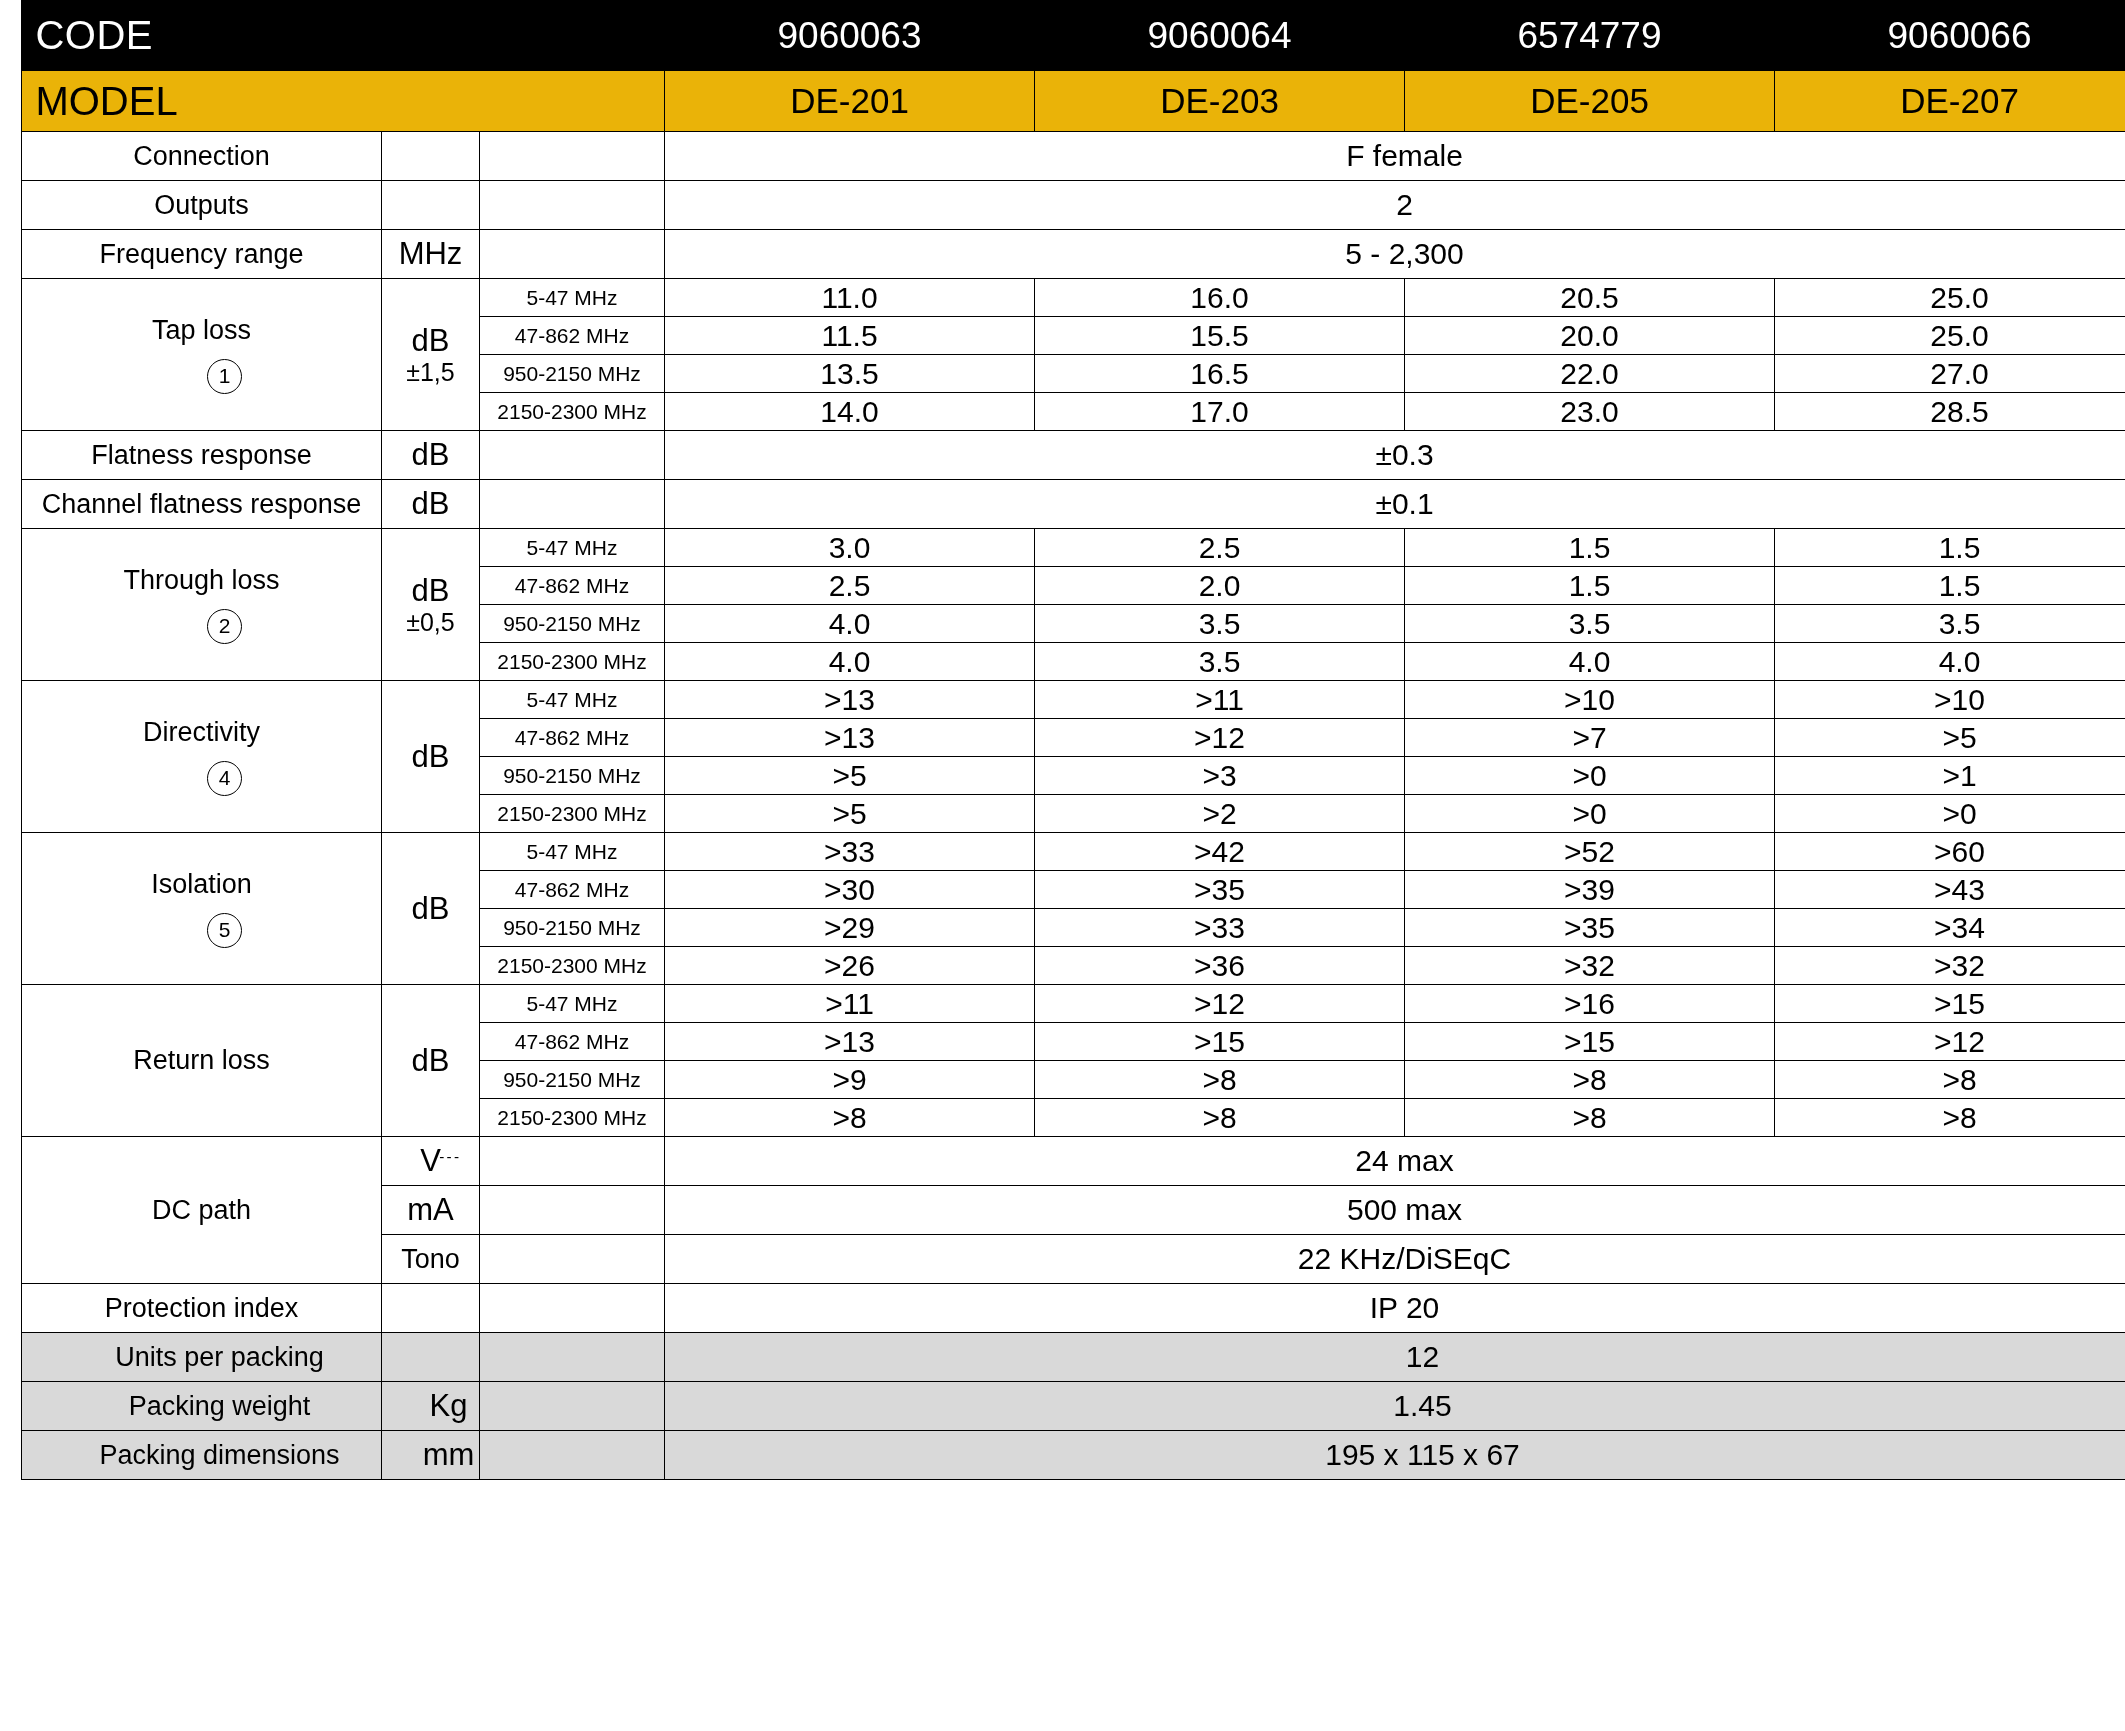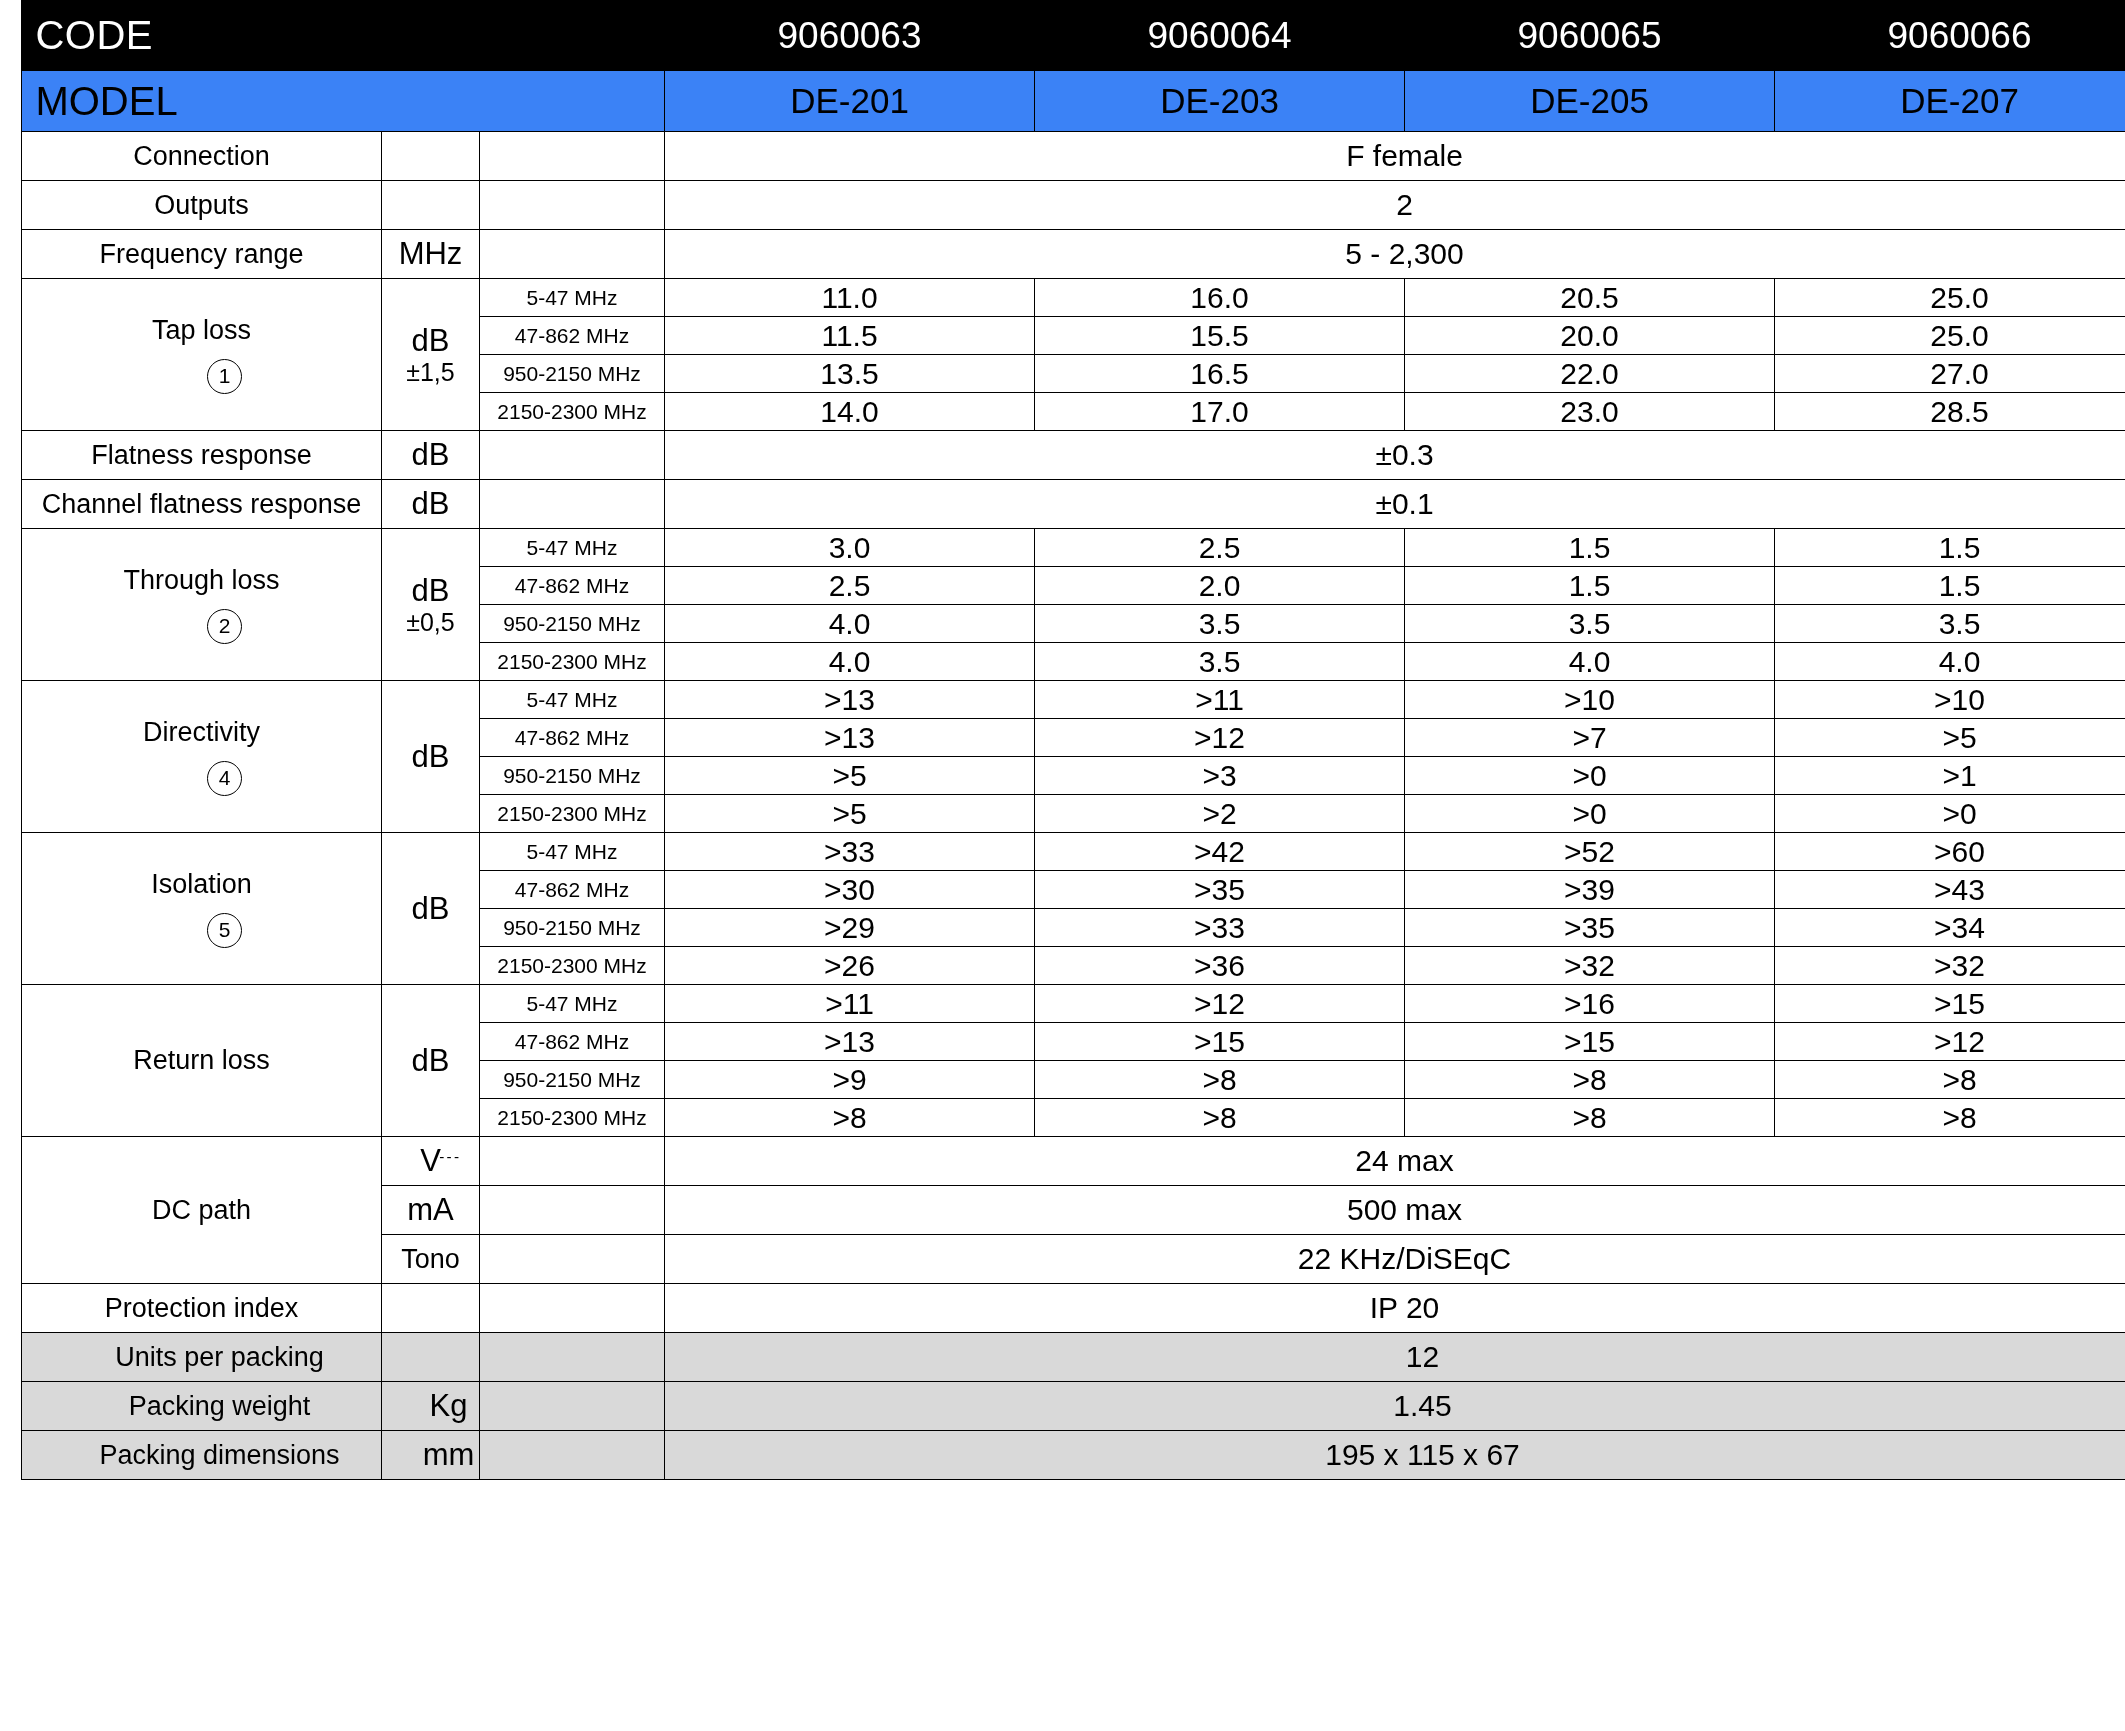--- a/index.html
+++ b/index.html
@@ -46,21 +46,21 @@
   tr.code-row td.label {
     text-align: left;
     padding-left: 13.4px;
     font-size: 40px;
     letter-spacing: 0.5px;
   }
   tr.code-row td.codeval {
     font-size: 37px;
   }
   tr.model-row td {
-    background: #3b82f6;
+    background: #eab308;
     height: 60px;
   }
   tr.model-row td.label {
     text-align: left;
     padding-left: 13.4px;
     font-size: 40px;
   }
   tr.model-row td.modelval {
     font-size: 35px;
   }
@@ -149,21 +149,21 @@
         <col class="c-model">
         <col class="c-model">
         <col class="c-model">
   </colgroup>
   <tbody>
 
     <tr class="code-row">
       <td class="label" colspan="3">CODE</td>
       <td class="codeval">9060063</td>
       <td class="codeval">9060064</td>
-      <td class="codeval">9060065</td>
+      <td class="codeval">6574779</td>
       <td class="codeval">9060066</td>
     </tr>
 
     <tr class="model-row">
       <td class="label" colspan="3">MODEL</td>
       <td class="modelval">DE-201</td>
       <td class="modelval">DE-203</td>
       <td class="modelval">DE-205</td>
       <td class="modelval">DE-207</td>
     </tr>

